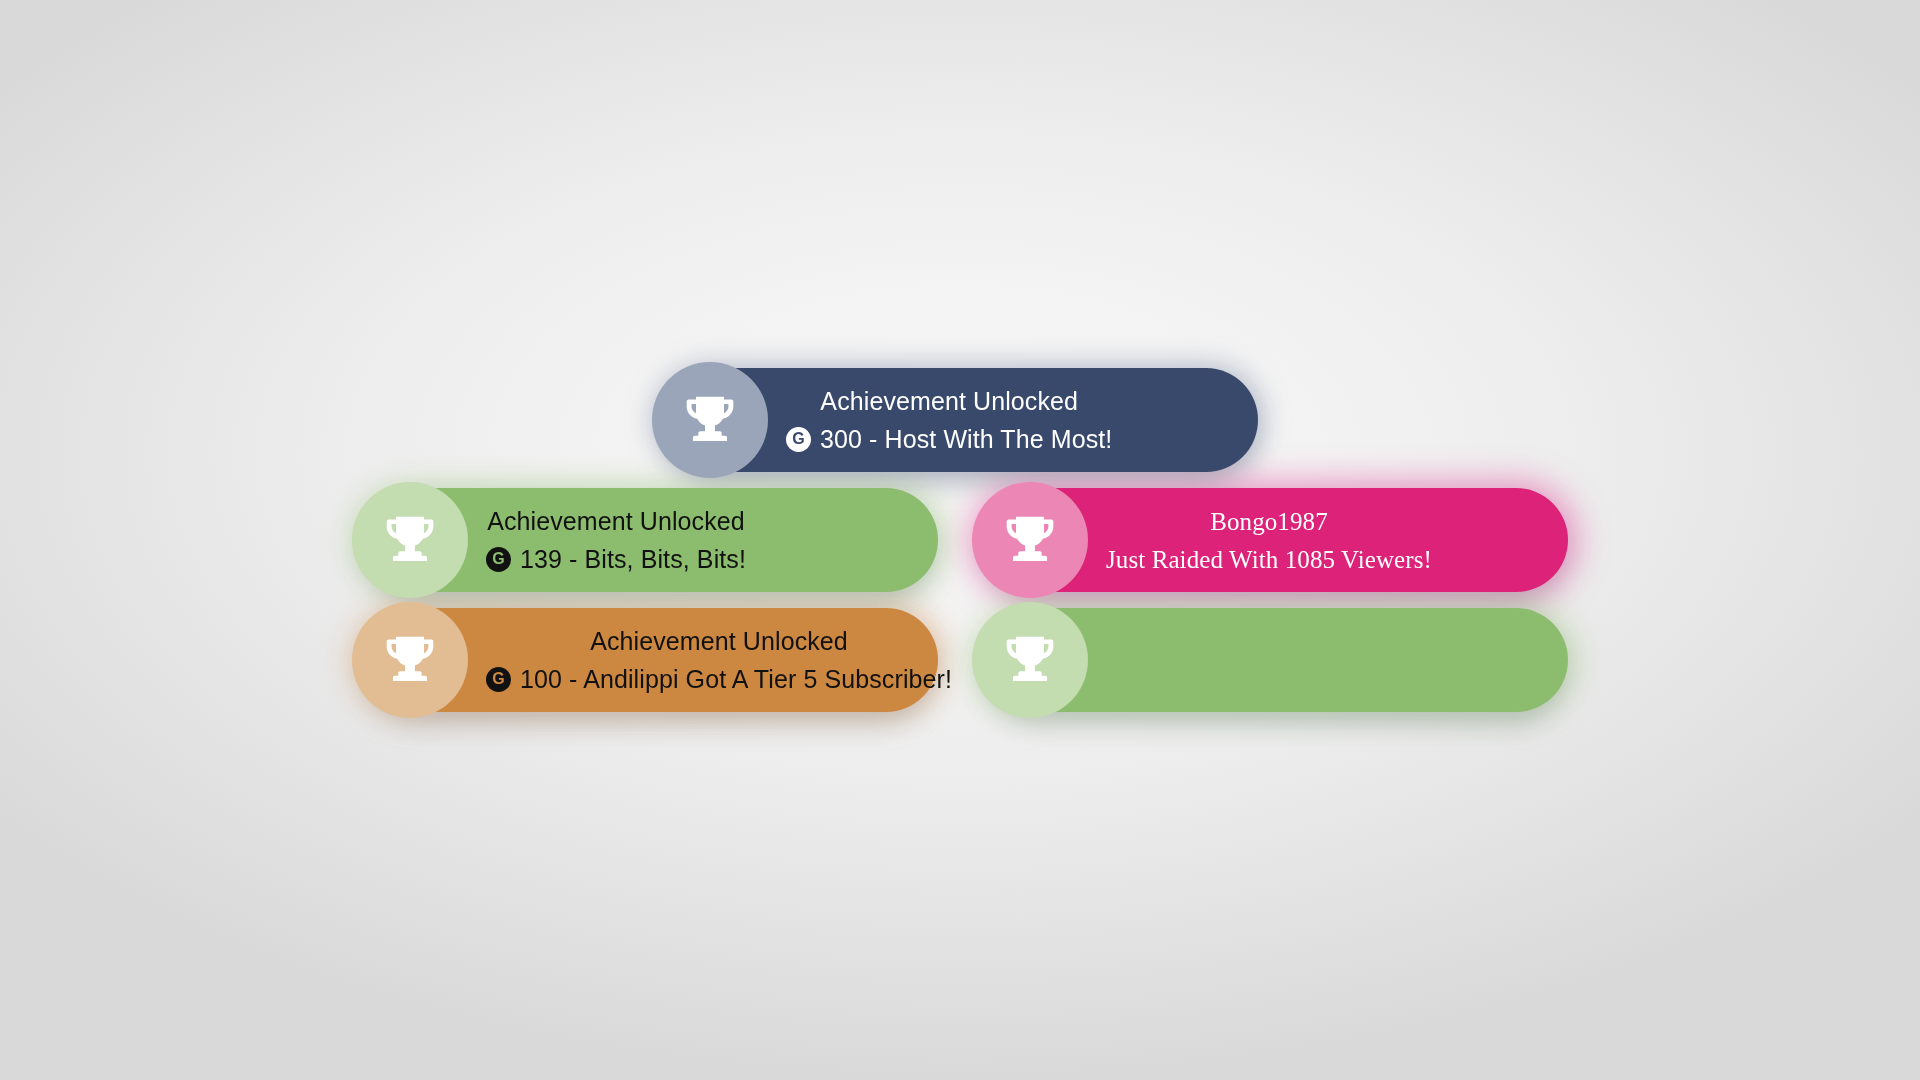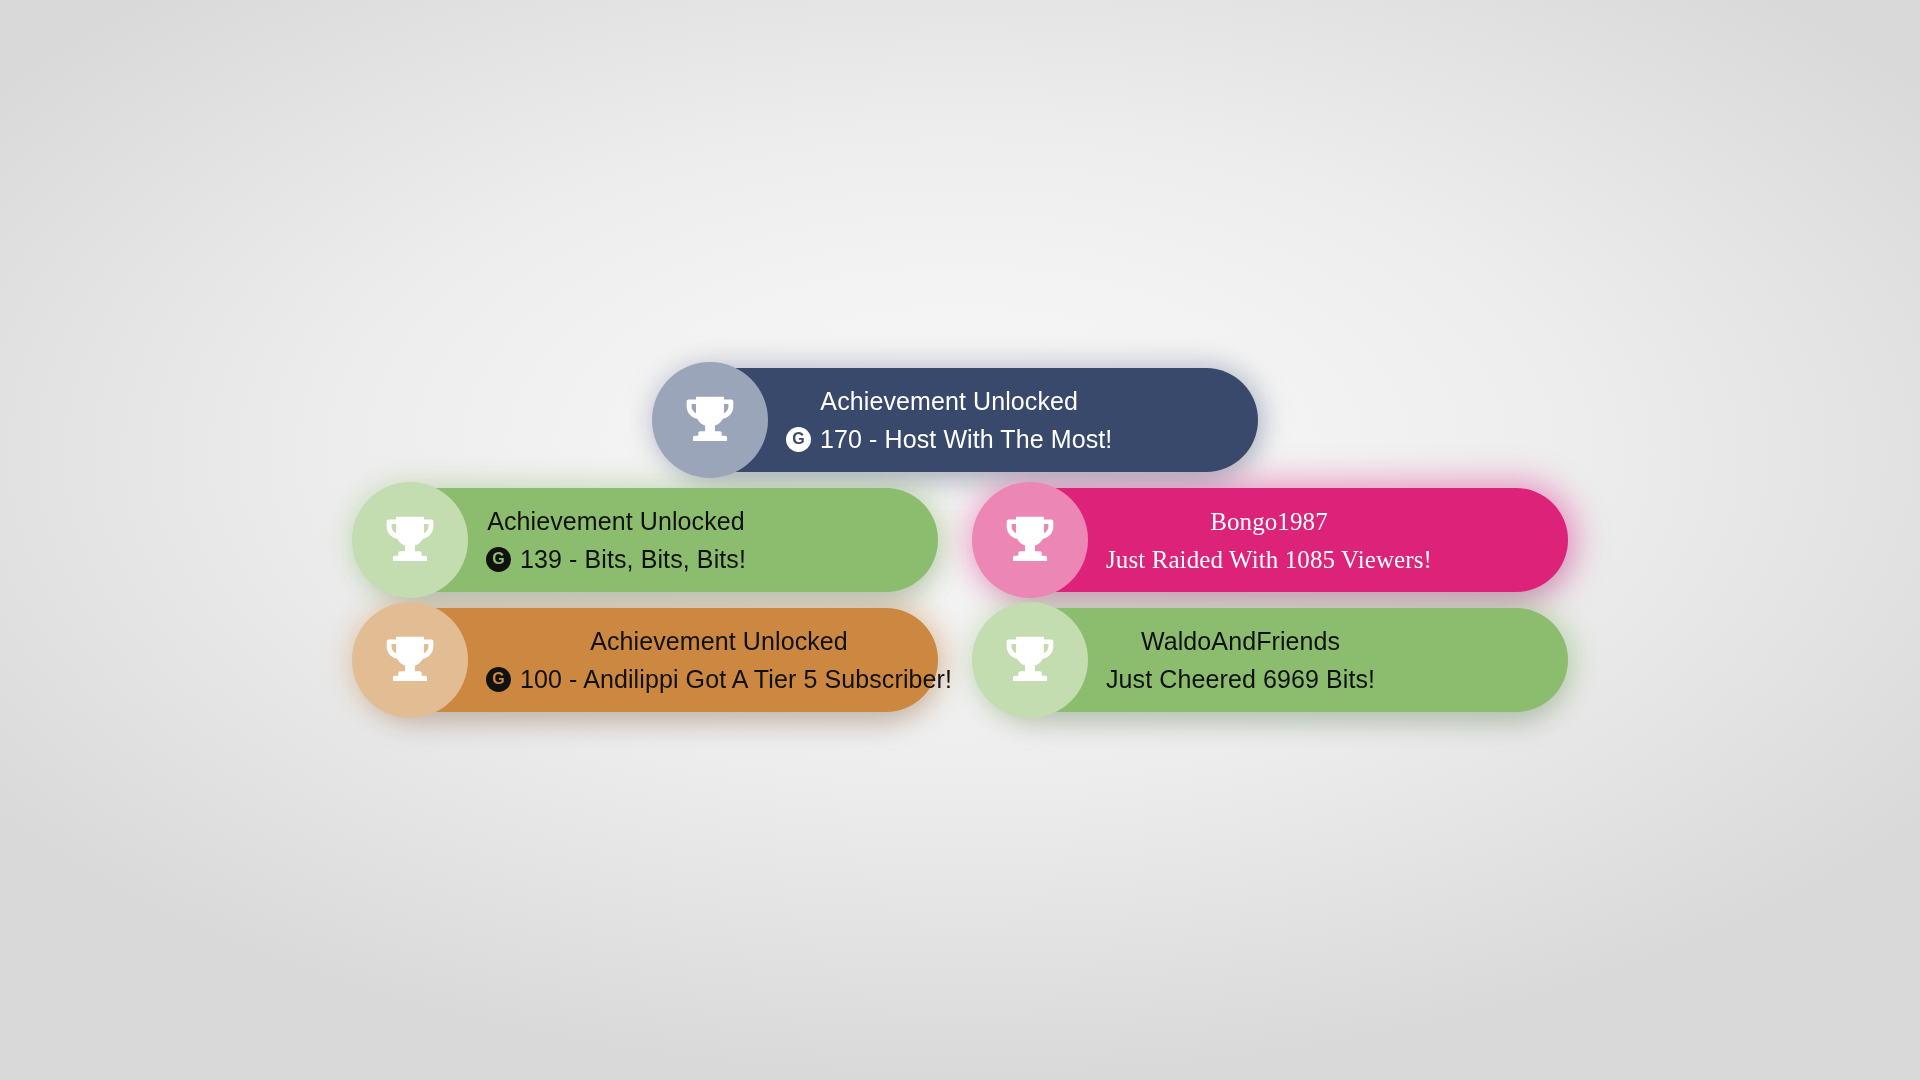--- a/index.html
+++ b/index.html
@@ -147,21 +147,21 @@
       <div class="card-body" style="background: rgb(57, 73, 107);"></div>
       <div class="icon-disc" style="background: rgb(154, 165, 185);">
         <svg viewBox="0 0 24 24" aria-hidden="true">
           <path fill="#ffffff" d="M6 2h12v1.2h3.1c.5 0 .9.4.9.9v2.1c0 2.6-1.9 4.8-4.5 5.3-.7 1.4-1.9 2.5-3.4 2.9v2.4h2.1c.4 0 .8.3.8.8v1.1h1.5c.4 0 .8.3.8.8V21H4.7v-1.5c0-.5.4-.8.8-.8H7v-1.1c0-.5.4-.8.8-.8h2.1v-2.4c-1.5-.4-2.7-1.5-3.4-2.9C3.9 11 2 8.8 2 6.2V4.1c0-.5.4-.9.9-.9H6V2zm0 3.1H4.1v1.1c0 1.3.8 2.4 2 2.9-.1-.4-.1-.8-.1-1.2V5.1zm12 0v2.8c0 .4 0 .8-.1 1.2 1.2-.5 2-1.6 2-2.9V5.1H18z"></path>
         </svg>
       </div>
       <div class="card-text">
         <div class="line-title light-text">Achievement Unlocked</div>
         <div class="line-sub light-text">
           <span class="g-badge" style="background: rgb(255, 255, 255); color: rgb(57, 73, 107);">G</span>
-          <span>170 - Host With The Most!</span>
+          <span>300 - Host With The Most!</span>
         </div>
       </div>
     </div>
     <div class="notif-card glow-green" style="left: 358px; top: 488px; width: 580px;">
       <div class="card-body" style="background: rgb(140, 189, 110);"></div>
       <div class="icon-disc" style="background: rgb(195, 220, 176);">
         <svg viewBox="0 0 24 24" aria-hidden="true">
           <path fill="#ffffff" d="M6 2h12v1.2h3.1c.5 0 .9.4.9.9v2.1c0 2.6-1.9 4.8-4.5 5.3-.7 1.4-1.9 2.5-3.4 2.9v2.4h2.1c.4 0 .8.3.8.8v1.1h1.5c.4 0 .8.3.8.8V21H4.7v-1.5c0-.5.4-.8.8-.8H7v-1.1c0-.5.4-.8.8-.8h2.1v-2.4c-1.5-.4-2.7-1.5-3.4-2.9C3.9 11 2 8.8 2 6.2V4.1c0-.5.4-.9.9-.9H6V2zm0 3.1H4.1v1.1c0 1.3.8 2.4 2 2.9-.1-.4-.1-.8-.1-1.2V5.1zm12 0v2.8c0 .4 0 .8-.1 1.2 1.2-.5 2-1.6 2-2.9V5.1H18z"></path>
         </svg>
       </div>
@@ -202,20 +202,14 @@
         </div>
       </div>
     </div>
     <div class="notif-card glow-green" style="left: 978px; top: 608px; width: 590px;">
       <div class="card-body" style="background: rgb(140, 189, 110);"></div>
       <div class="icon-disc" style="background: rgb(195, 220, 176);">
         <svg viewBox="0 0 24 24" aria-hidden="true">
           <path fill="#ffffff" d="M6 2h12v1.2h3.1c.5 0 .9.4.9.9v2.1c0 2.6-1.9 4.8-4.5 5.3-.7 1.4-1.9 2.5-3.4 2.9v2.4h2.1c.4 0 .8.3.8.8v1.1h1.5c.4 0 .8.3.8.8V21H4.7v-1.5c0-.5.4-.8.8-.8H7v-1.1c0-.5.4-.8.8-.8h2.1v-2.4c-1.5-.4-2.7-1.5-3.4-2.9C3.9 11 2 8.8 2 6.2V4.1c0-.5.4-.9.9-.9H6V2zm0 3.1H4.1v1.1c0 1.3.8 2.4 2 2.9-.1-.4-.1-.8-.1-1.2V5.1zm12 0v2.8c0 .4 0 .8-.1 1.2 1.2-.5 2-1.6 2-2.9V5.1H18z"></path>
         </svg>
       </div>
-      <div class="card-text">
-        <div class="line-title dark-text">WaldoAndFriends</div>
-        <div class="line-sub dark-text">
-          <span>Just Cheered 6969 Bits!</span>
-        </div>
-      </div>
     </div>
   </div>
 
 </body></html>

